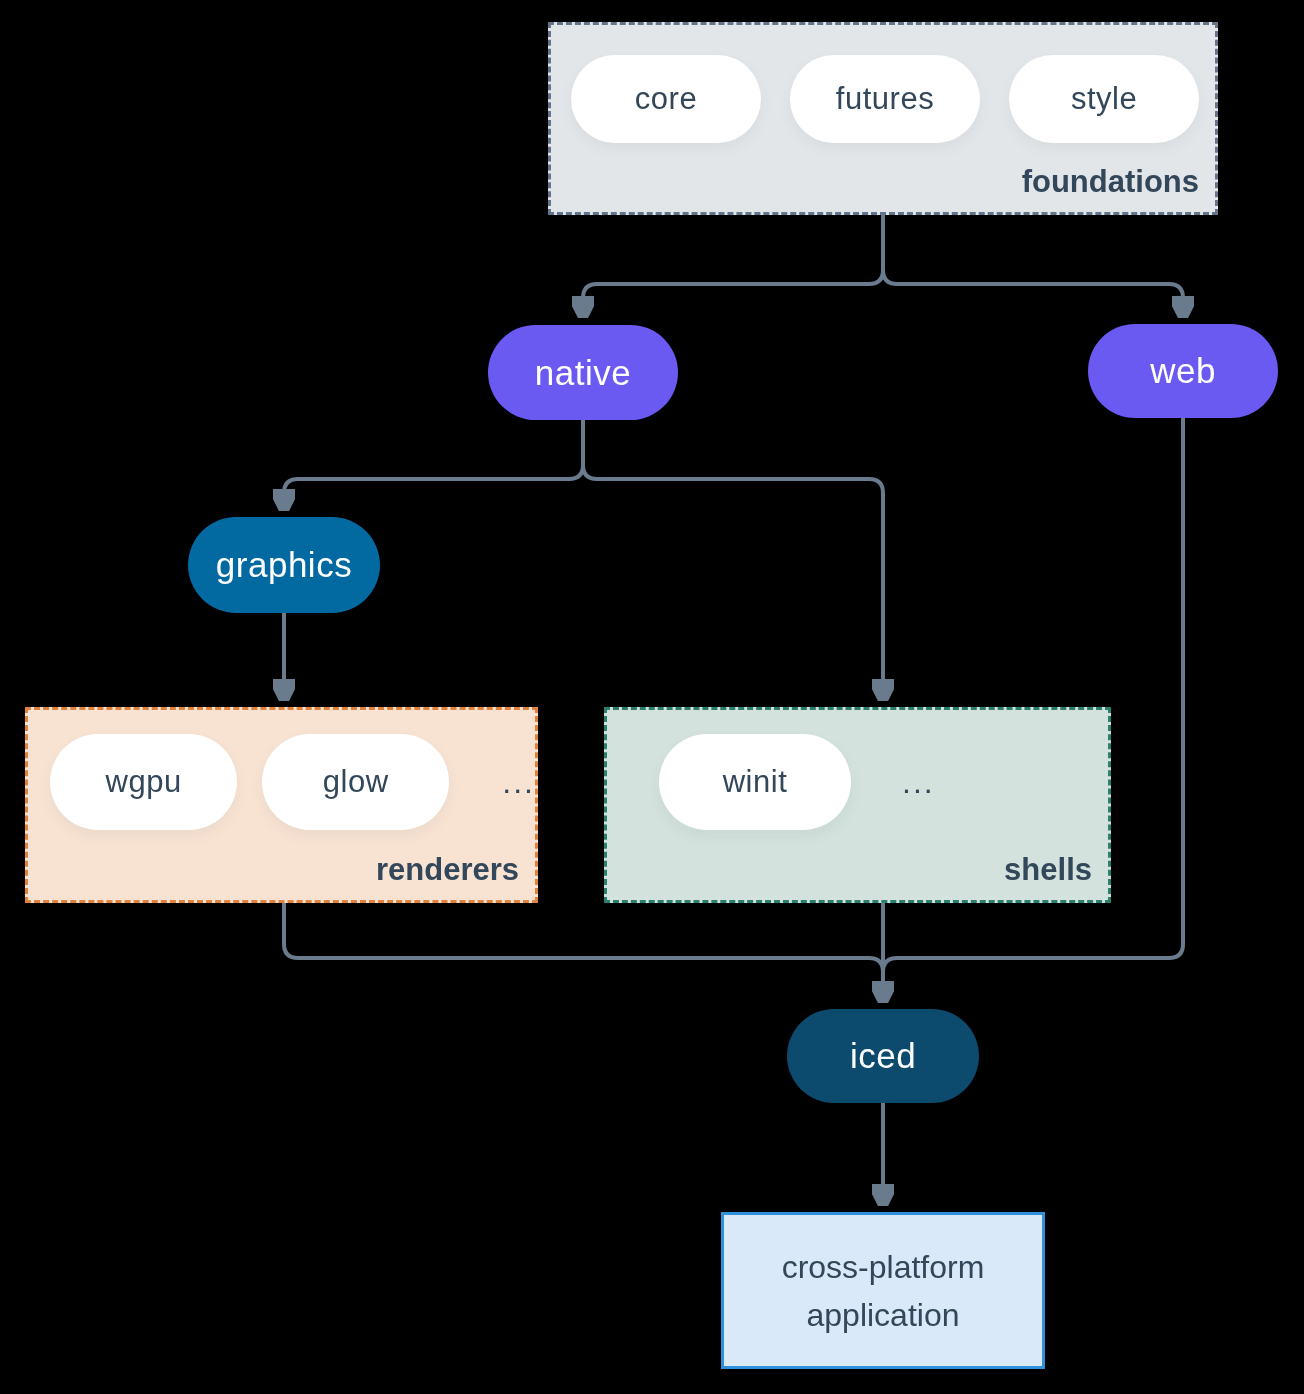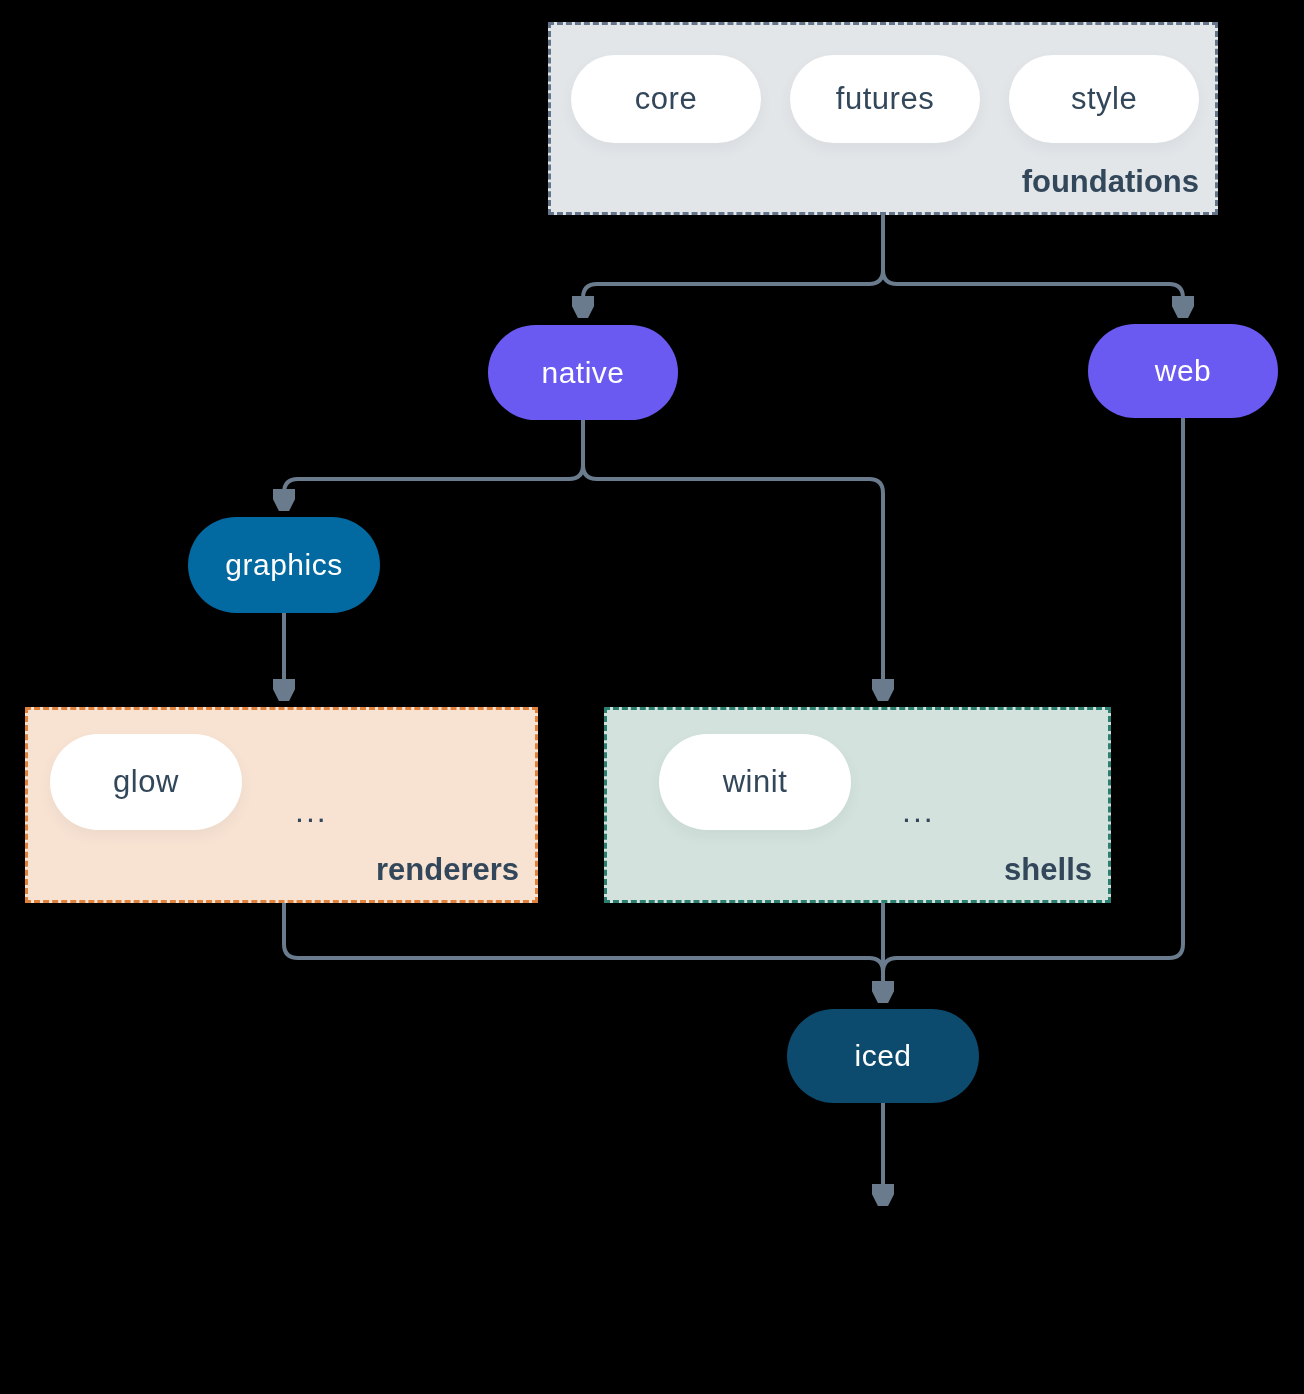--- a/index.html
+++ b/index.html
@@ -48,21 +48,21 @@
   }
   .group-shells {
     left: 604px; top: 707px;
     width: 507px; height: 196px;
     background: #d3e2dc;
     border: 3px dashed #2a7f6f;
     padding-left: 31px;
   }
   .pill-row {
     display: flex;
-    align-items: flex-end;
+    align-items: center;
   }
   .group-foundations .pill-row { padding: 30px 0 0 20px; gap: 29px; }
   .group-renderers  .pill-row { padding: 24px 0 0 22px; gap: 25px; }
   .group-shells     .pill-row { padding: 24px 0 0 21px; gap: 23px; }
   .pill {
     display: flex;
     align-items: center;
     justify-content: center;
     border-radius: 999px;
     font-size: 31px;
@@ -90,21 +90,21 @@
     color: #33475a;
     font-weight: bold;
   }
   .node-pill {
     position: absolute;
     display: flex;
     align-items: center;
     justify-content: center;
     border-radius: 999px;
     color: #ffffff;
-    font-size: 30px;
+    font-size: 35px;
     letter-spacing: 0.5px;
     text-align: right;
   }
   .node-native   { left: 488px;  top: 325px;  width: 190px; height: 95px; background: #6a5af2; }
   .node-web      { left: 1088px; top: 324px;  width: 190px; height: 94px; background: #6a5af2; }
   .node-graphics { left: 188px;  top: 517px;  width: 192px; height: 96px; background: #0369a1; }
   .node-iced     { left: 787px;  top: 1009px; width: 192px; height: 94px; background: #0c4a6e; }
   .node-application {
     position: absolute;
     left: 721px; top: 1212px;
@@ -153,30 +153,35 @@
     <div class="group-label">foundations</div>
   </div>
 
   <div class="node-pill node-native">native</div>
   <div class="node-pill node-web">web</div>
 
   <div class="node-pill node-graphics">graphics</div>
 
   <div class="group group-renderers">
     <div class="pill-row">
+      <div class="pill white">wgpu</div>
       <div class="pill white">glow</div>
       <div class="ellipsis">...</div>
     </div>
     <div class="group-label">renderers</div>
   </div>
 
   <div class="group group-shells">
     <div class="pill-row">
       <div class="pill white">winit</div>
       <div class="ellipsis">...</div>
     </div>
     <div class="group-label">shells</div>
   </div>
 
   <div class="node-pill node-iced">iced</div>
 
+  <div class="node-application">
+    <span>cross-platform</span>
+    <span>application</span>
+  </div>
 
 </div>
 
 </body></html>

